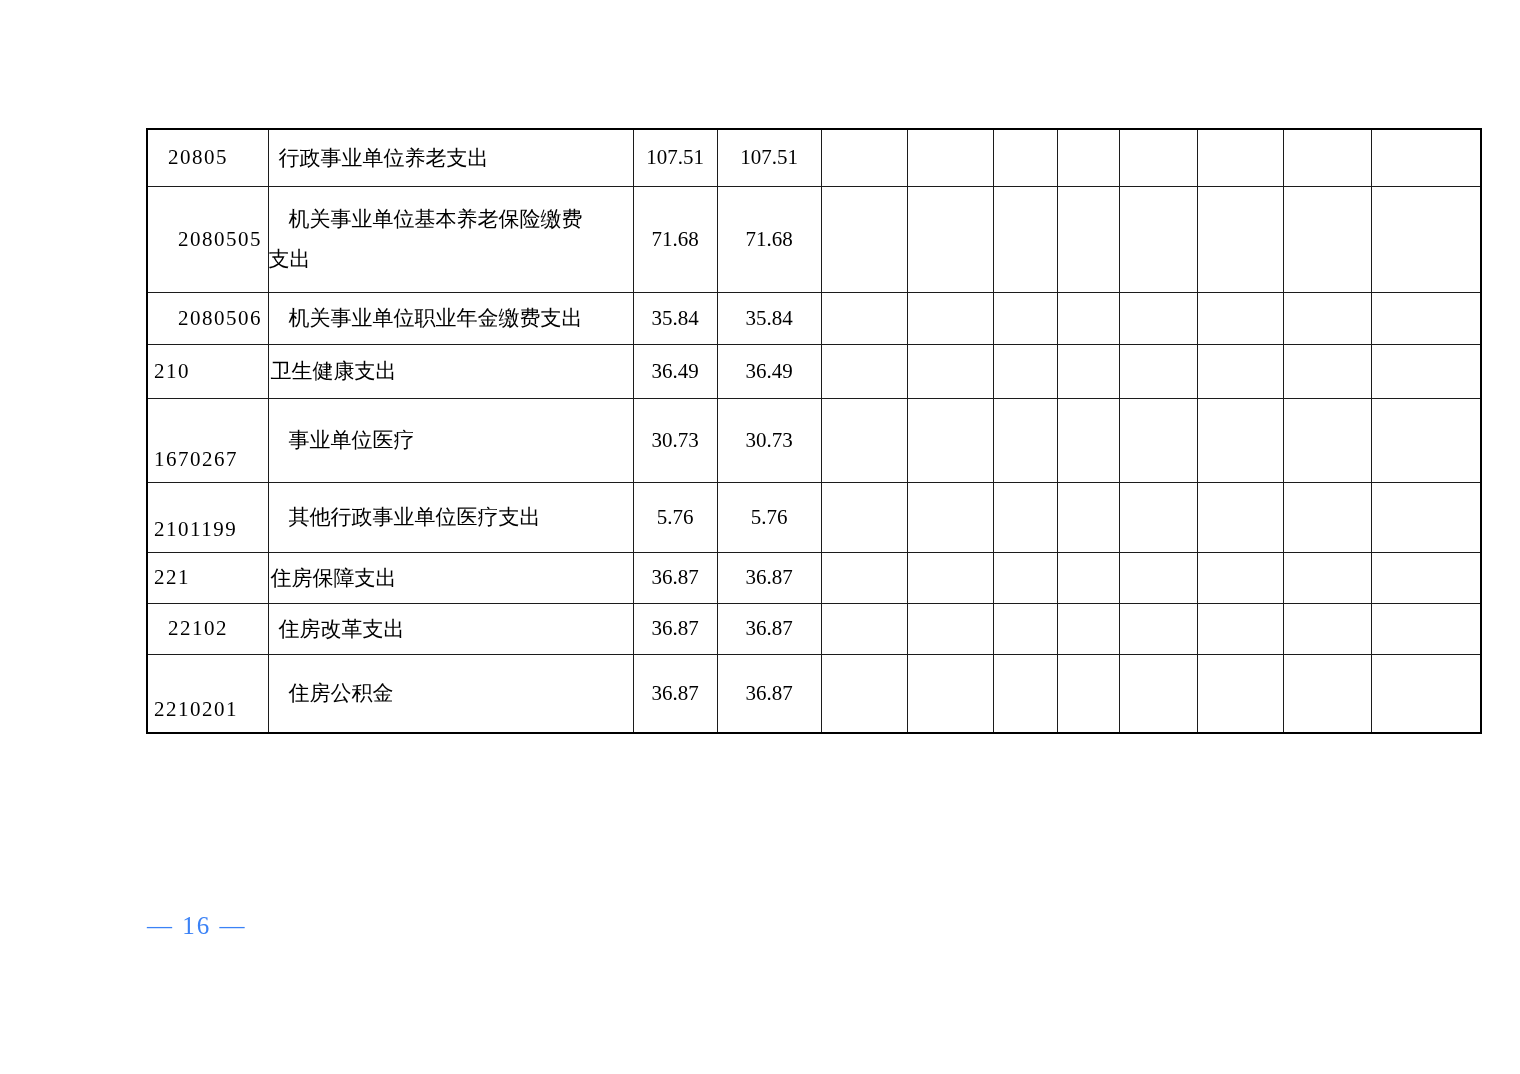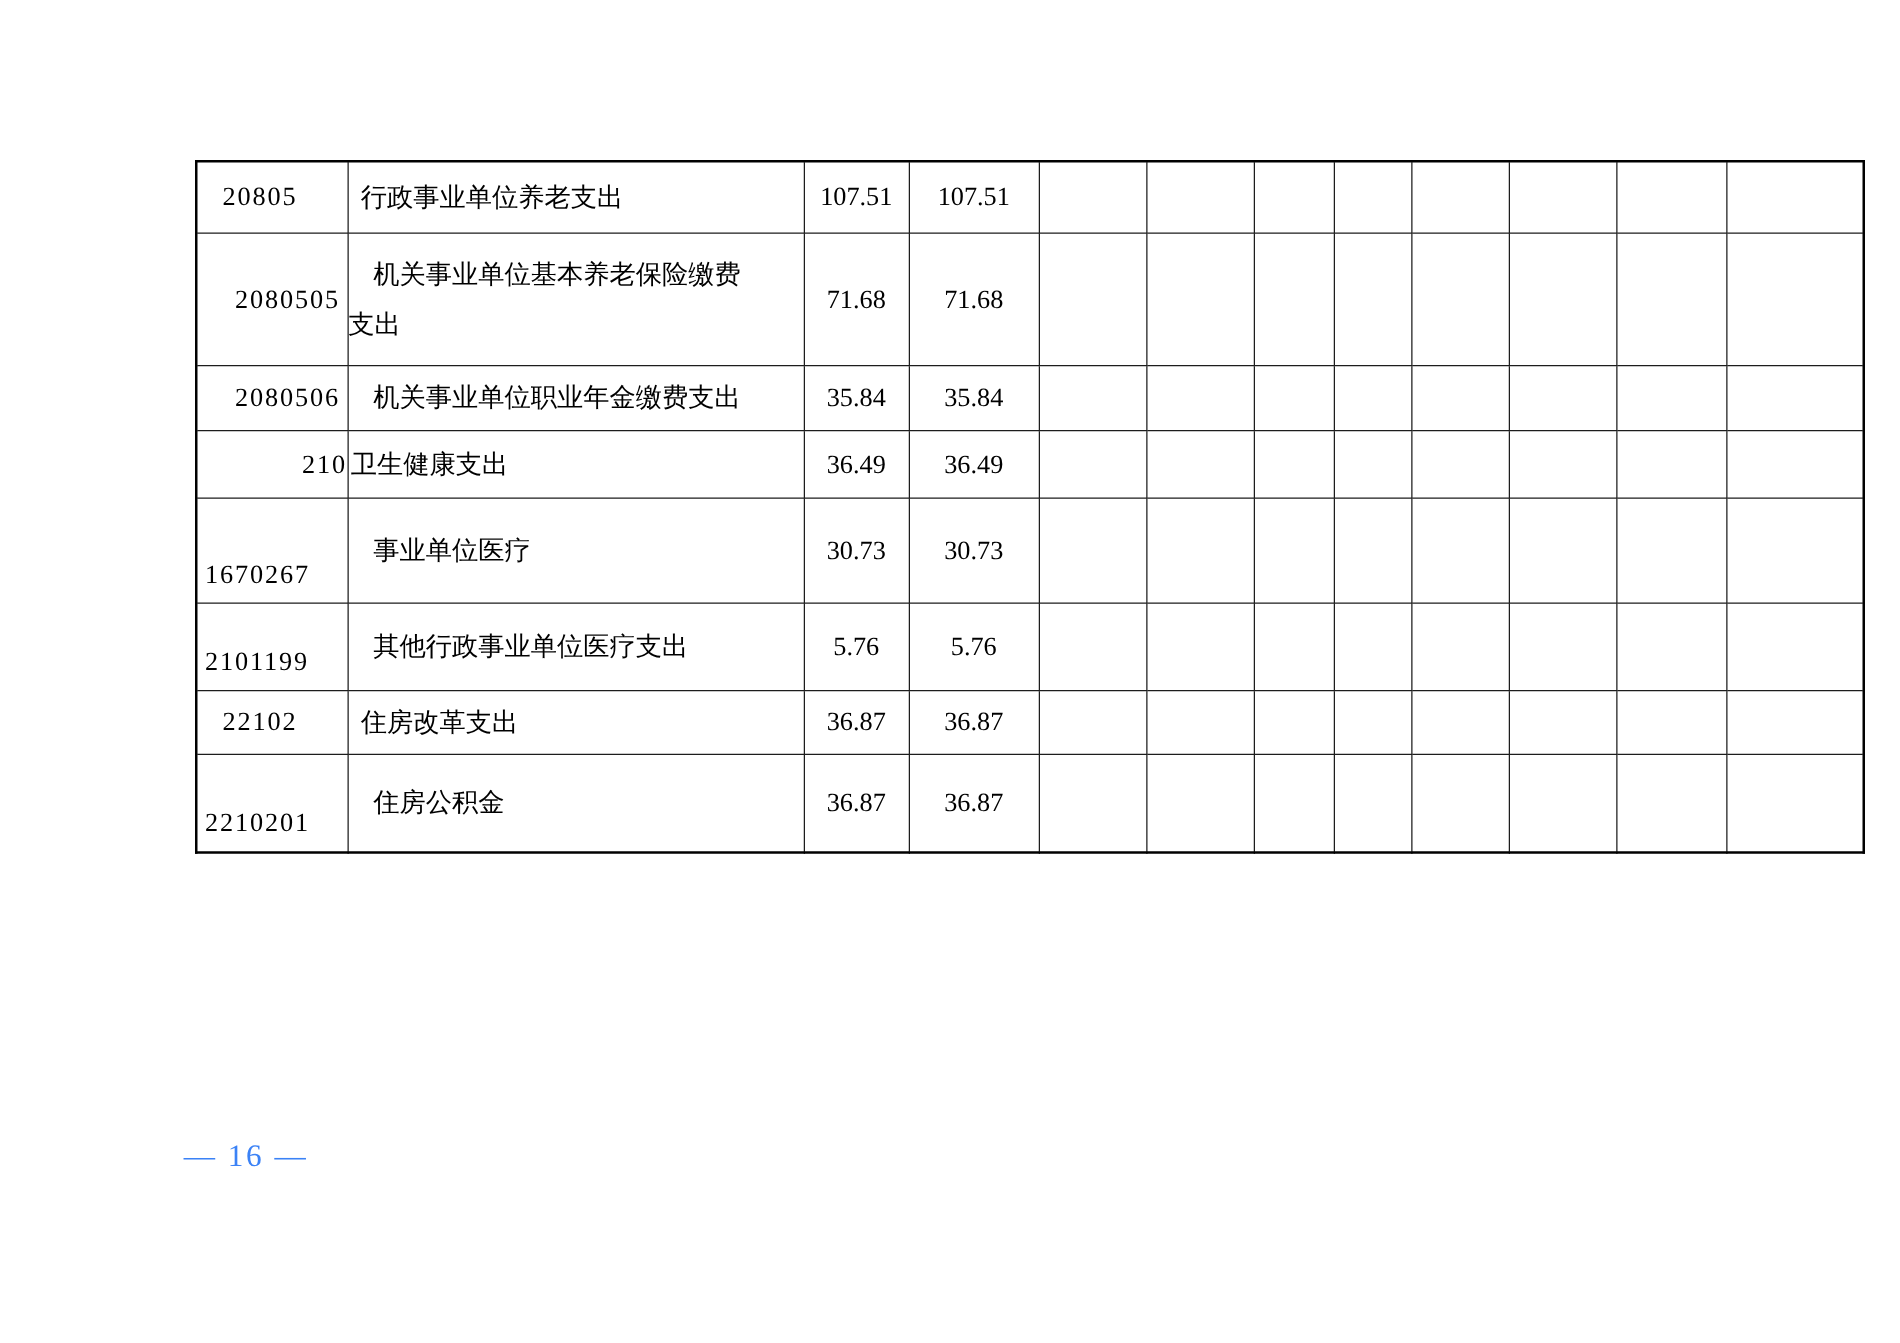--- a/index.html
+++ b/index.html
@@ -15,40 +15,40 @@
   }
   .sheet {
     position: relative;
     width: 1520px;
     height: 1074px;
     background: #ffffff;
     overflow: hidden;
   }
   table.budget {
     position: absolute;
-    left: 156px;
+    left: 146px;
     top: 128px;
     border-collapse: collapse;
     table-layout: fixed;
     border: 2px solid #000000;
     background: #ffffff;
   }
   table.budget td {
     border: 1px solid #1c1c1c;
     padding: 0;
     font-size: 21px;
     vertical-align: middle;
     overflow: hidden;
     white-space: nowrap;
   }
   td.code {
     letter-spacing: 1.5px;
     font-size: 20px;
   }
-  td.code.lv1 { padding-left: 6px; text-align: right; }
+  td.code.lv1 { padding-left: 6px; }
   td.code.lv2 { padding-left: 20px; }
   td.code.lv3 { padding-left: 30px; }
   td.code.bottomline {
     vertical-align: bottom;
     padding-left: 6px;
     padding-bottom: 10px;
   }
   td.name {
     padding-left: 11px;
     padding-right: 6px;
@@ -189,20 +189,36 @@
           <td class="empty"></td>
           <td class="empty"></td>
           <td class="empty"></td>
           <td class="empty"></td>
           <td class="empty"></td>
           <td class="empty"></td>
           <td class="empty"></td>
           <td class="empty"></td>
         </tr>
         <tr style="height: 51px;">
+          <td class="code lv1">221</td>
+          <td class="name lv1">
+            <div class="line">住房保障支出</div>
+          </td>
+          <td class="amount">36.87</td>
+          <td class="amount">36.87</td>
+          <td class="empty"></td>
+          <td class="empty"></td>
+          <td class="empty"></td>
+          <td class="empty"></td>
+          <td class="empty"></td>
+          <td class="empty"></td>
+          <td class="empty"></td>
+          <td class="empty"></td>
+        </tr>
+        <tr style="height: 51px;">
           <td class="code lv2">22102</td>
           <td class="name lv2">
             <div class="line">住房改革支出</div>
           </td>
           <td class="amount">36.87</td>
           <td class="amount">36.87</td>
           <td class="empty"></td>
           <td class="empty"></td>
           <td class="empty"></td>
           <td class="empty"></td>

